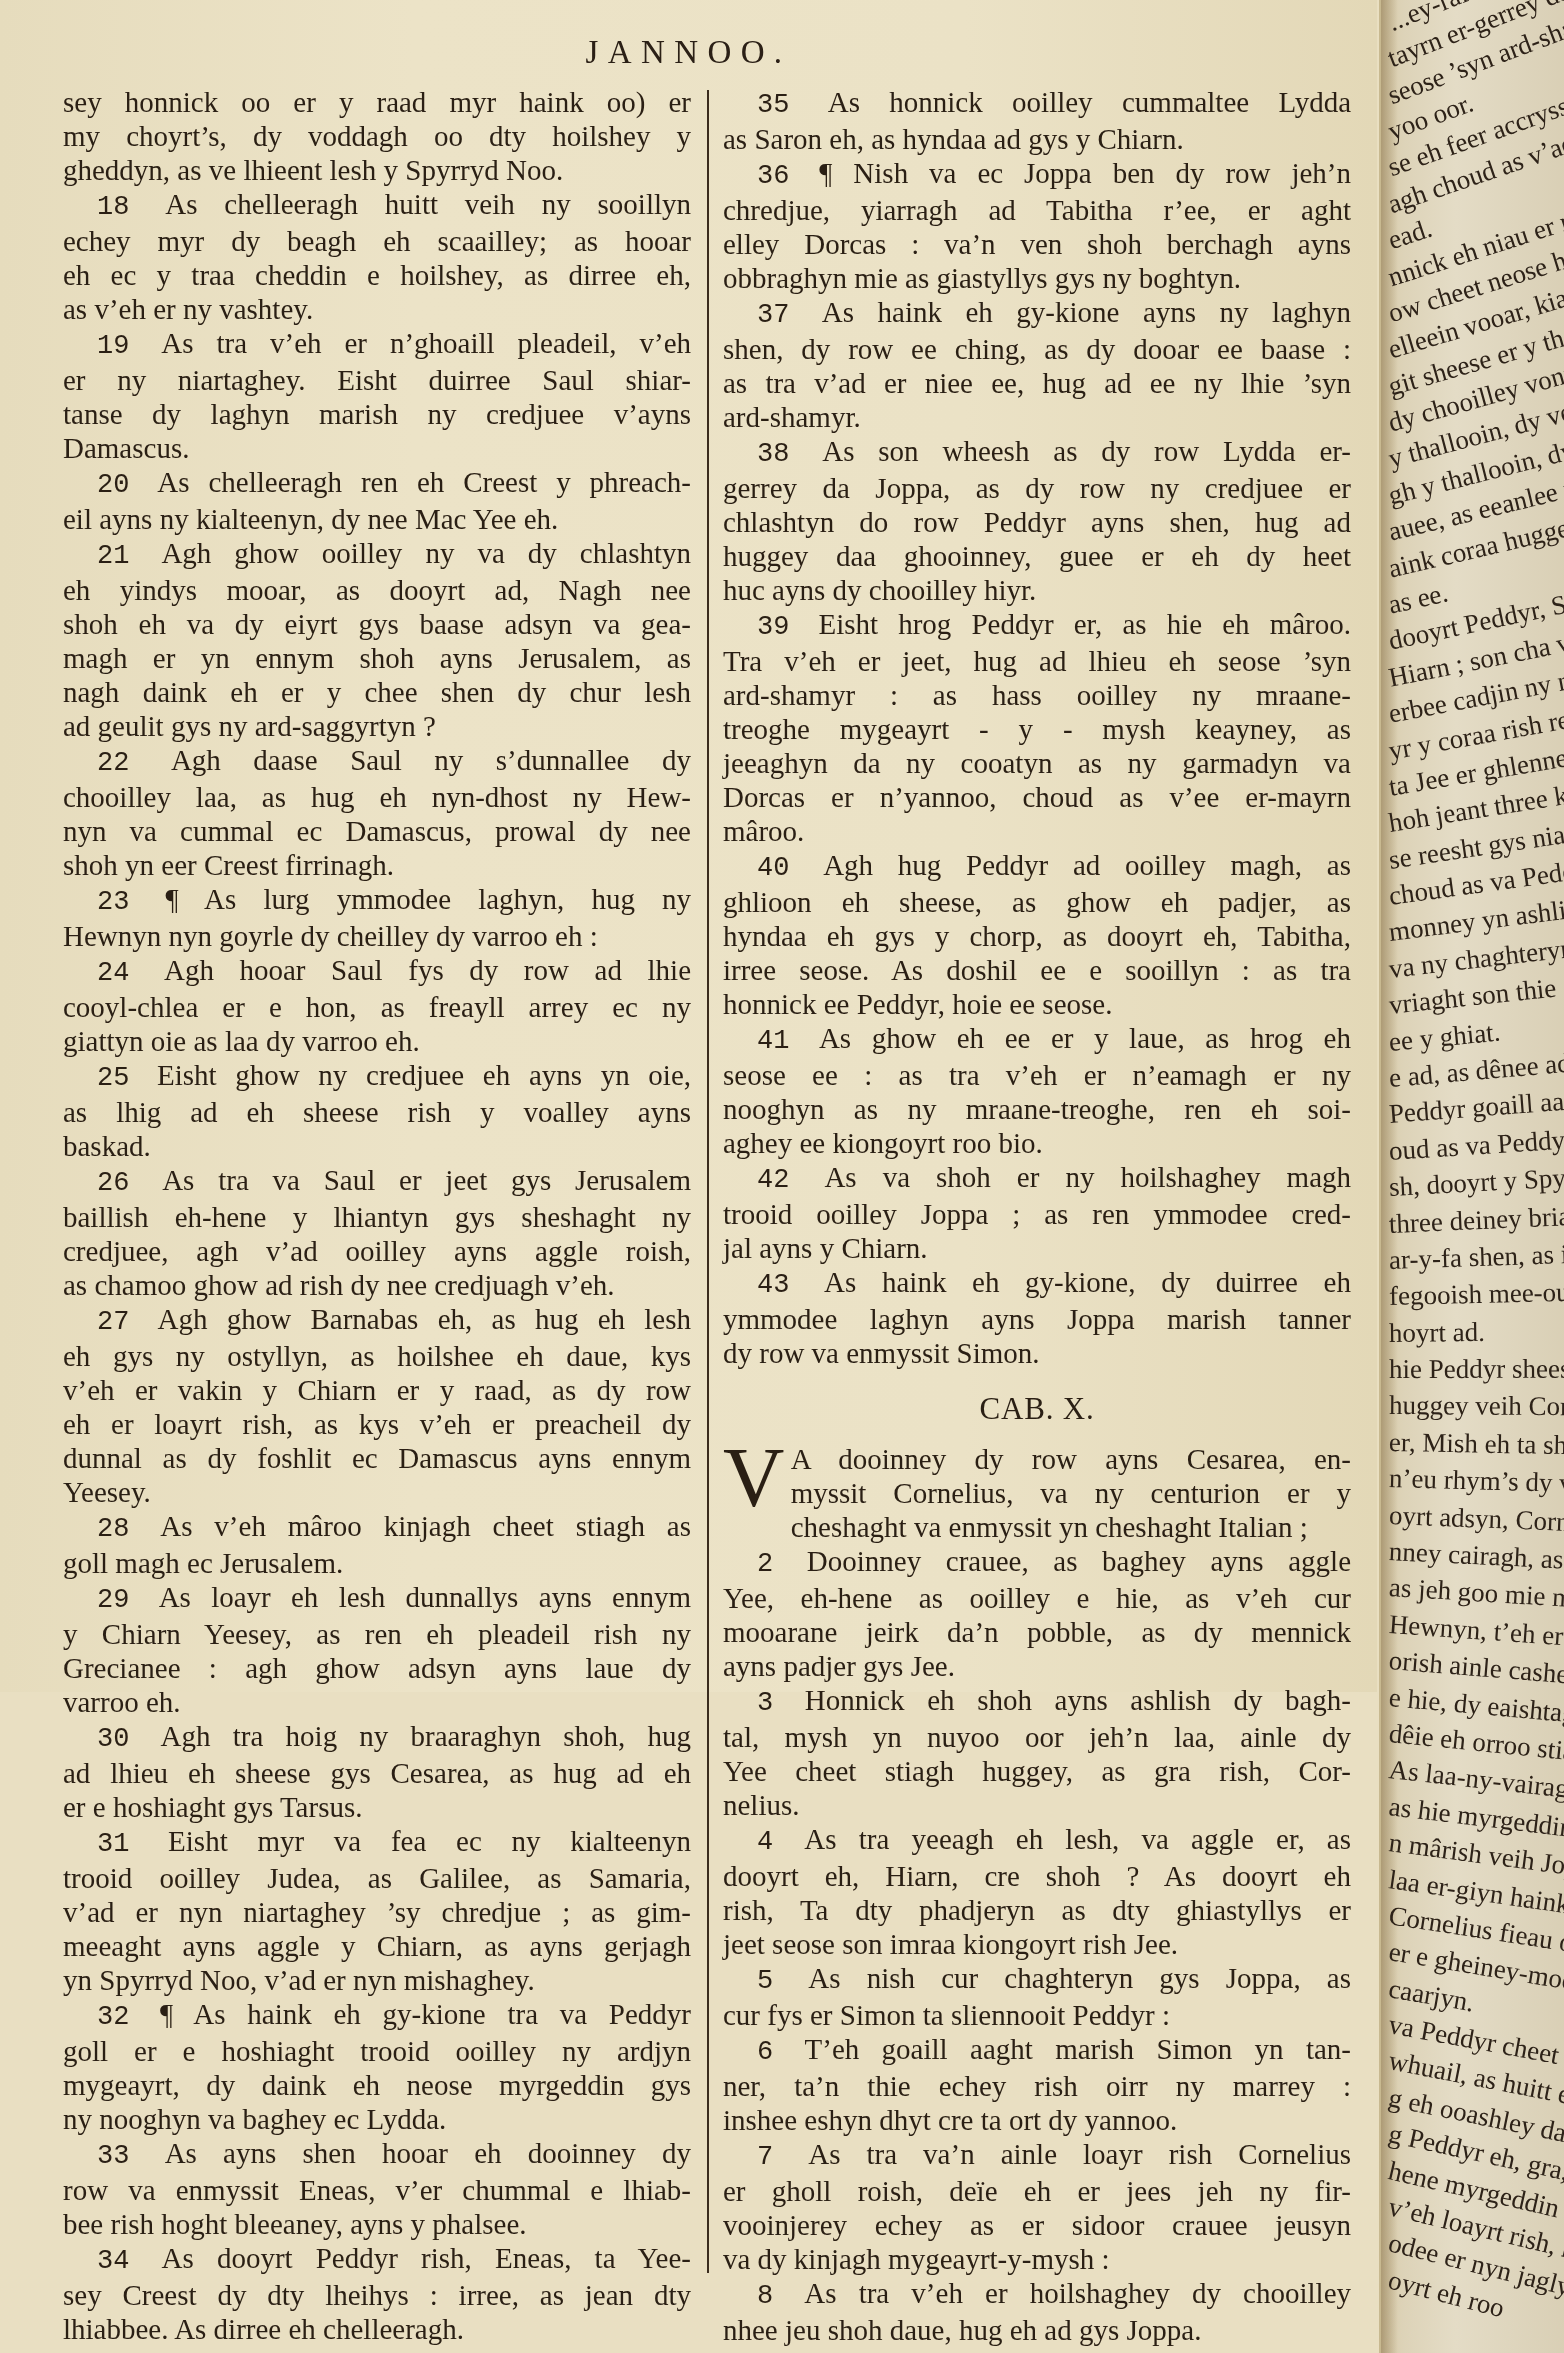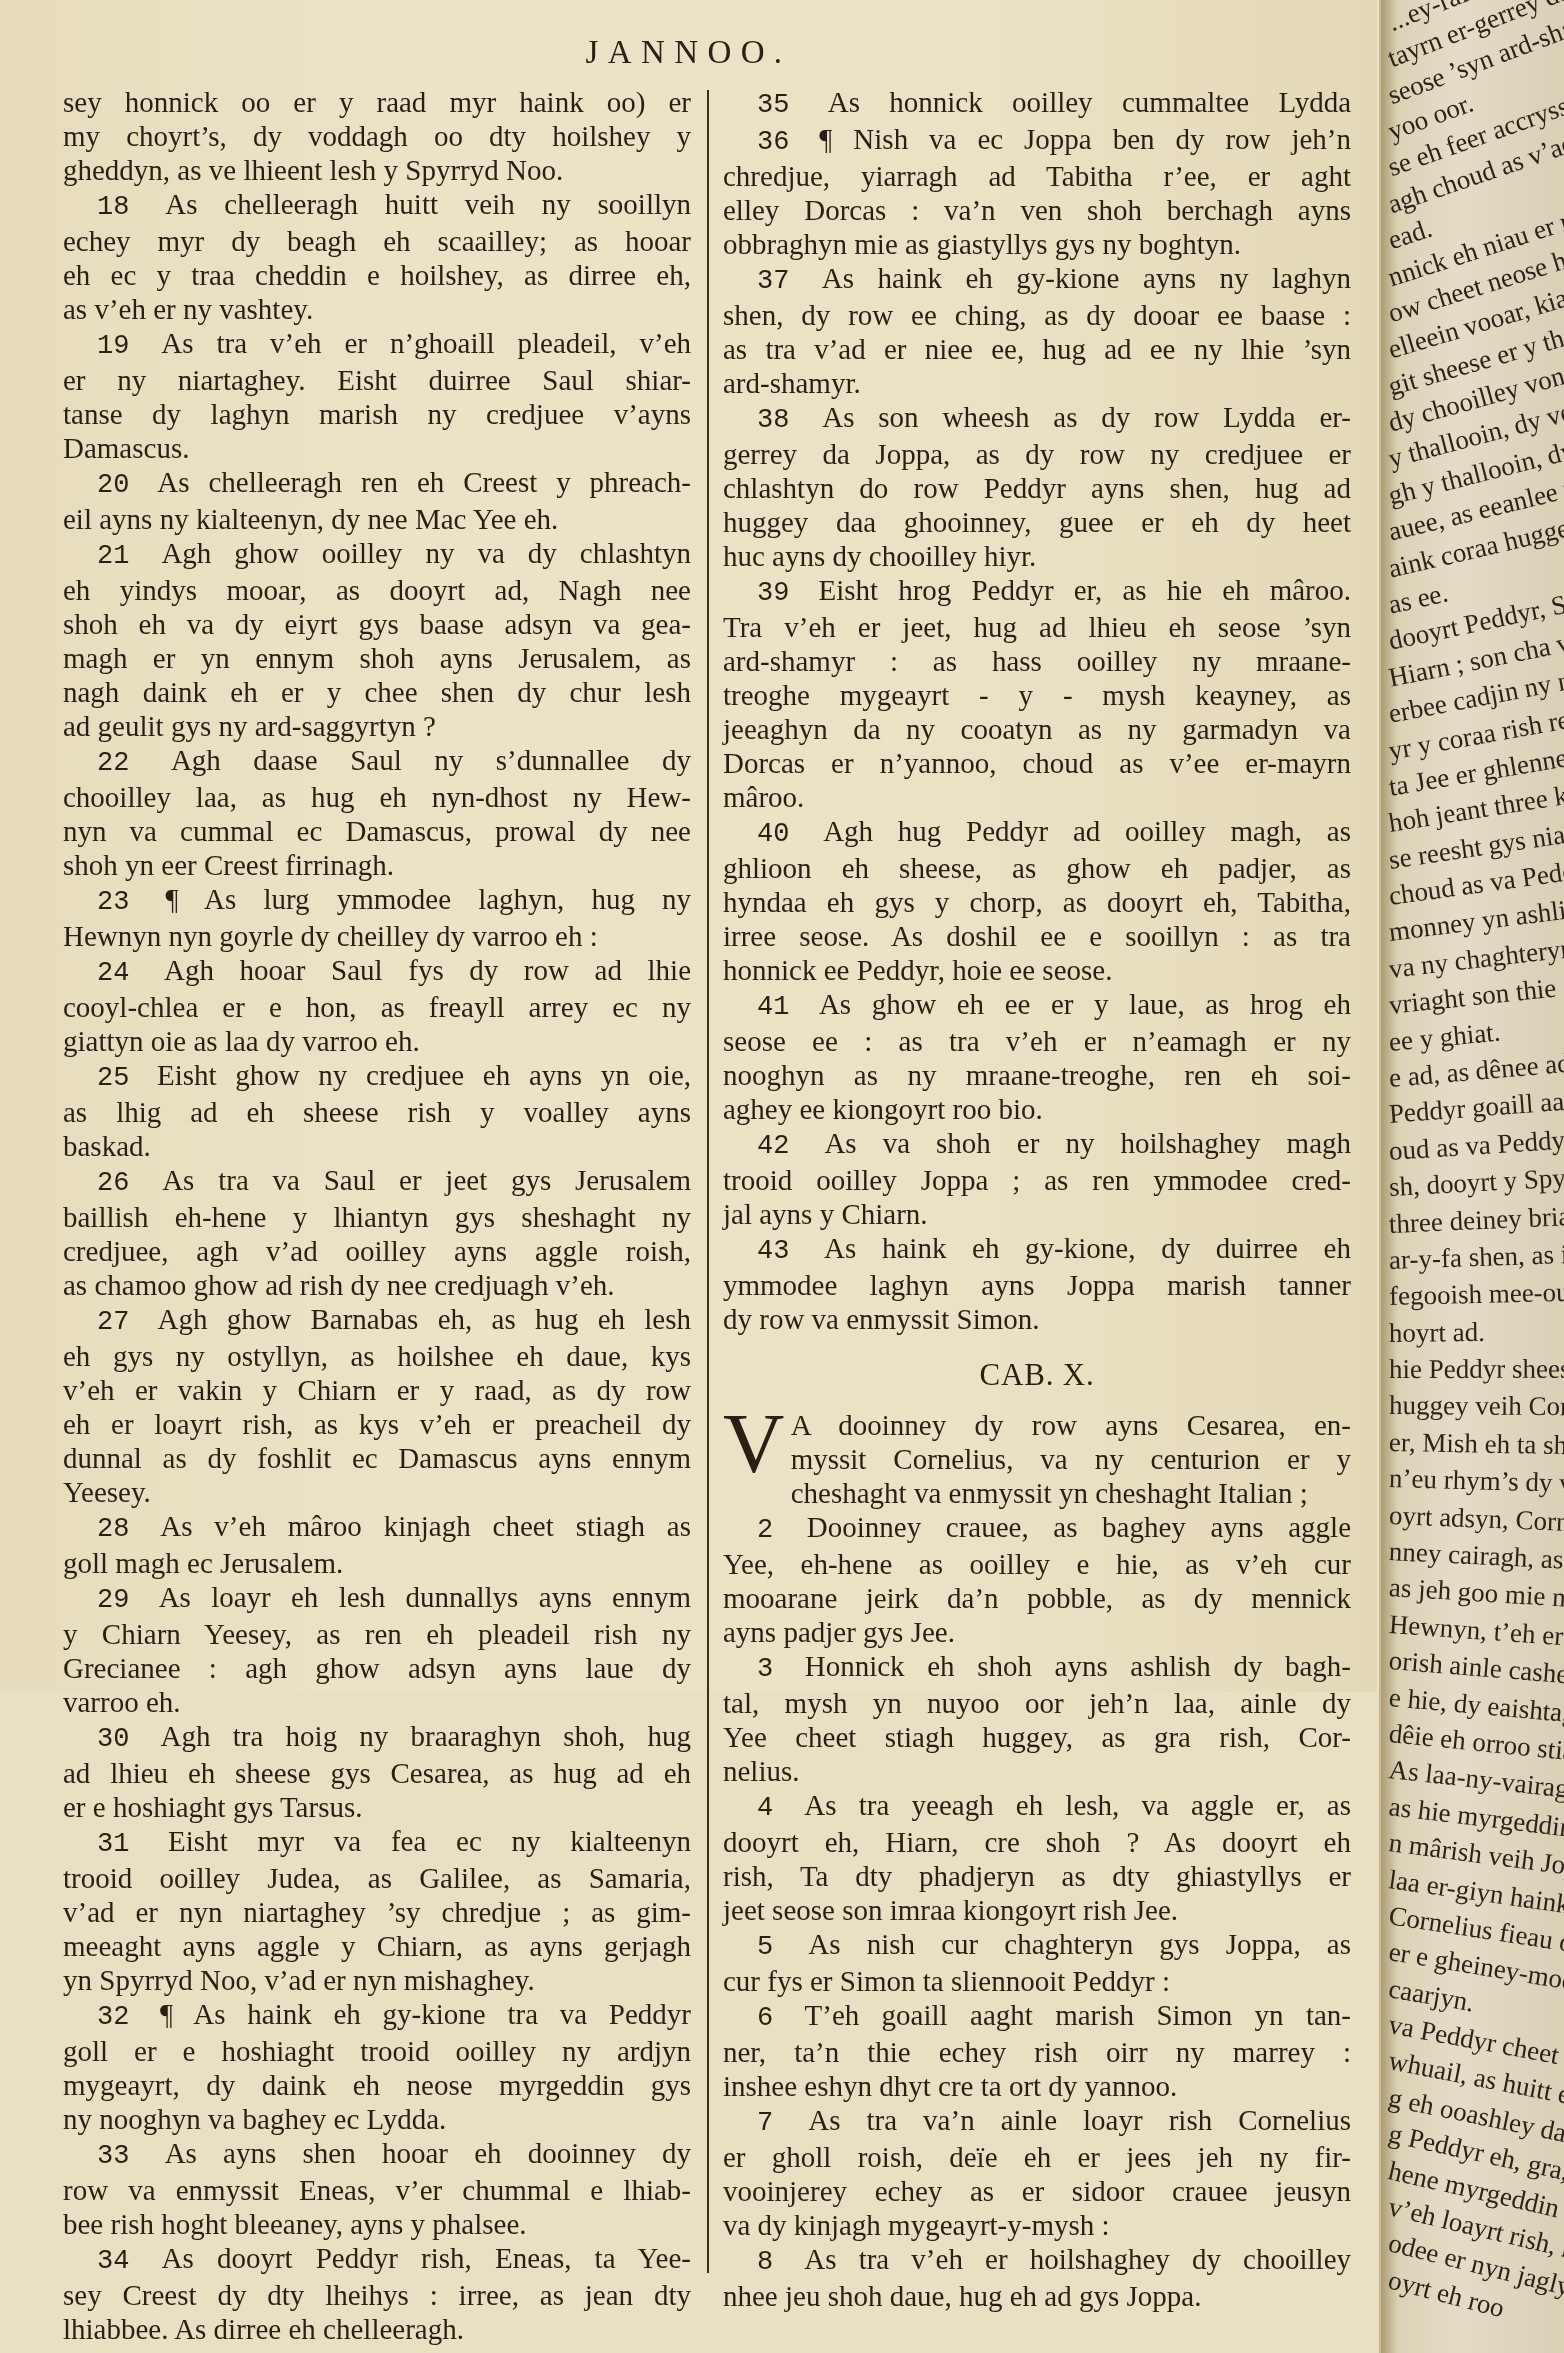--- a/index.html
+++ b/index.html
@@ -122,20 +122,21 @@
       <span class="line"><span>row va enmyssit Eneas, v’er chummal e lhiab-</span></span>
       <span class="line last"><span>bee rish hoght bleeaney, ayns y phalsee.</span></span>
       <span class="line indent"><span class="vnum">34 </span><span>As dooyrt Peddyr rish, Eneas, ta Yee-</span></span>
       <span class="line"><span>sey Creest dy dty lheihys : irree, as jean dty</span></span>
       <span class="line last"><span>lhiabbee.  As dirree eh chelleeragh.</span></span>
     </div>
   <div class="rule"></div>
   <div class="col right" id="rightCol">
     <div id="rightBefore">
         <span class="line indent"><span class="vnum">35 </span><span>As honnick ooilley cummaltee Lydda</span></span>
+        <span class="line last"><span>as Saron eh, as hyndaa ad gys y Chiarn.</span></span>
         <span class="line indent"><span class="vnum">36 </span><span>¶ Nish va ec Joppa ben dy row jeh’n</span></span>
         <span class="line"><span>chredjue, yiarragh ad Tabitha r’ee, er aght</span></span>
         <span class="line"><span>elley Dorcas : va’n ven shoh berchagh ayns</span></span>
         <span class="line last"><span>obbraghyn mie as giastyllys gys ny boghtyn.</span></span>
         <span class="line indent"><span class="vnum">37 </span><span>As haink eh gy-kione ayns ny laghyn</span></span>
         <span class="line"><span>shen, dy row ee ching, as dy dooar ee baase :</span></span>
         <span class="line"><span>as tra v’ad er niee ee, hug ad ee ny lhie ’syn</span></span>
         <span class="line last"><span>ard-shamyr.</span></span>
         <span class="line indent"><span class="vnum">38 </span><span>As son wheesh as dy row Lydda er-</span></span>
         <span class="line"><span>gerrey da Joppa, as dy row ny credjuee er</span></span>

